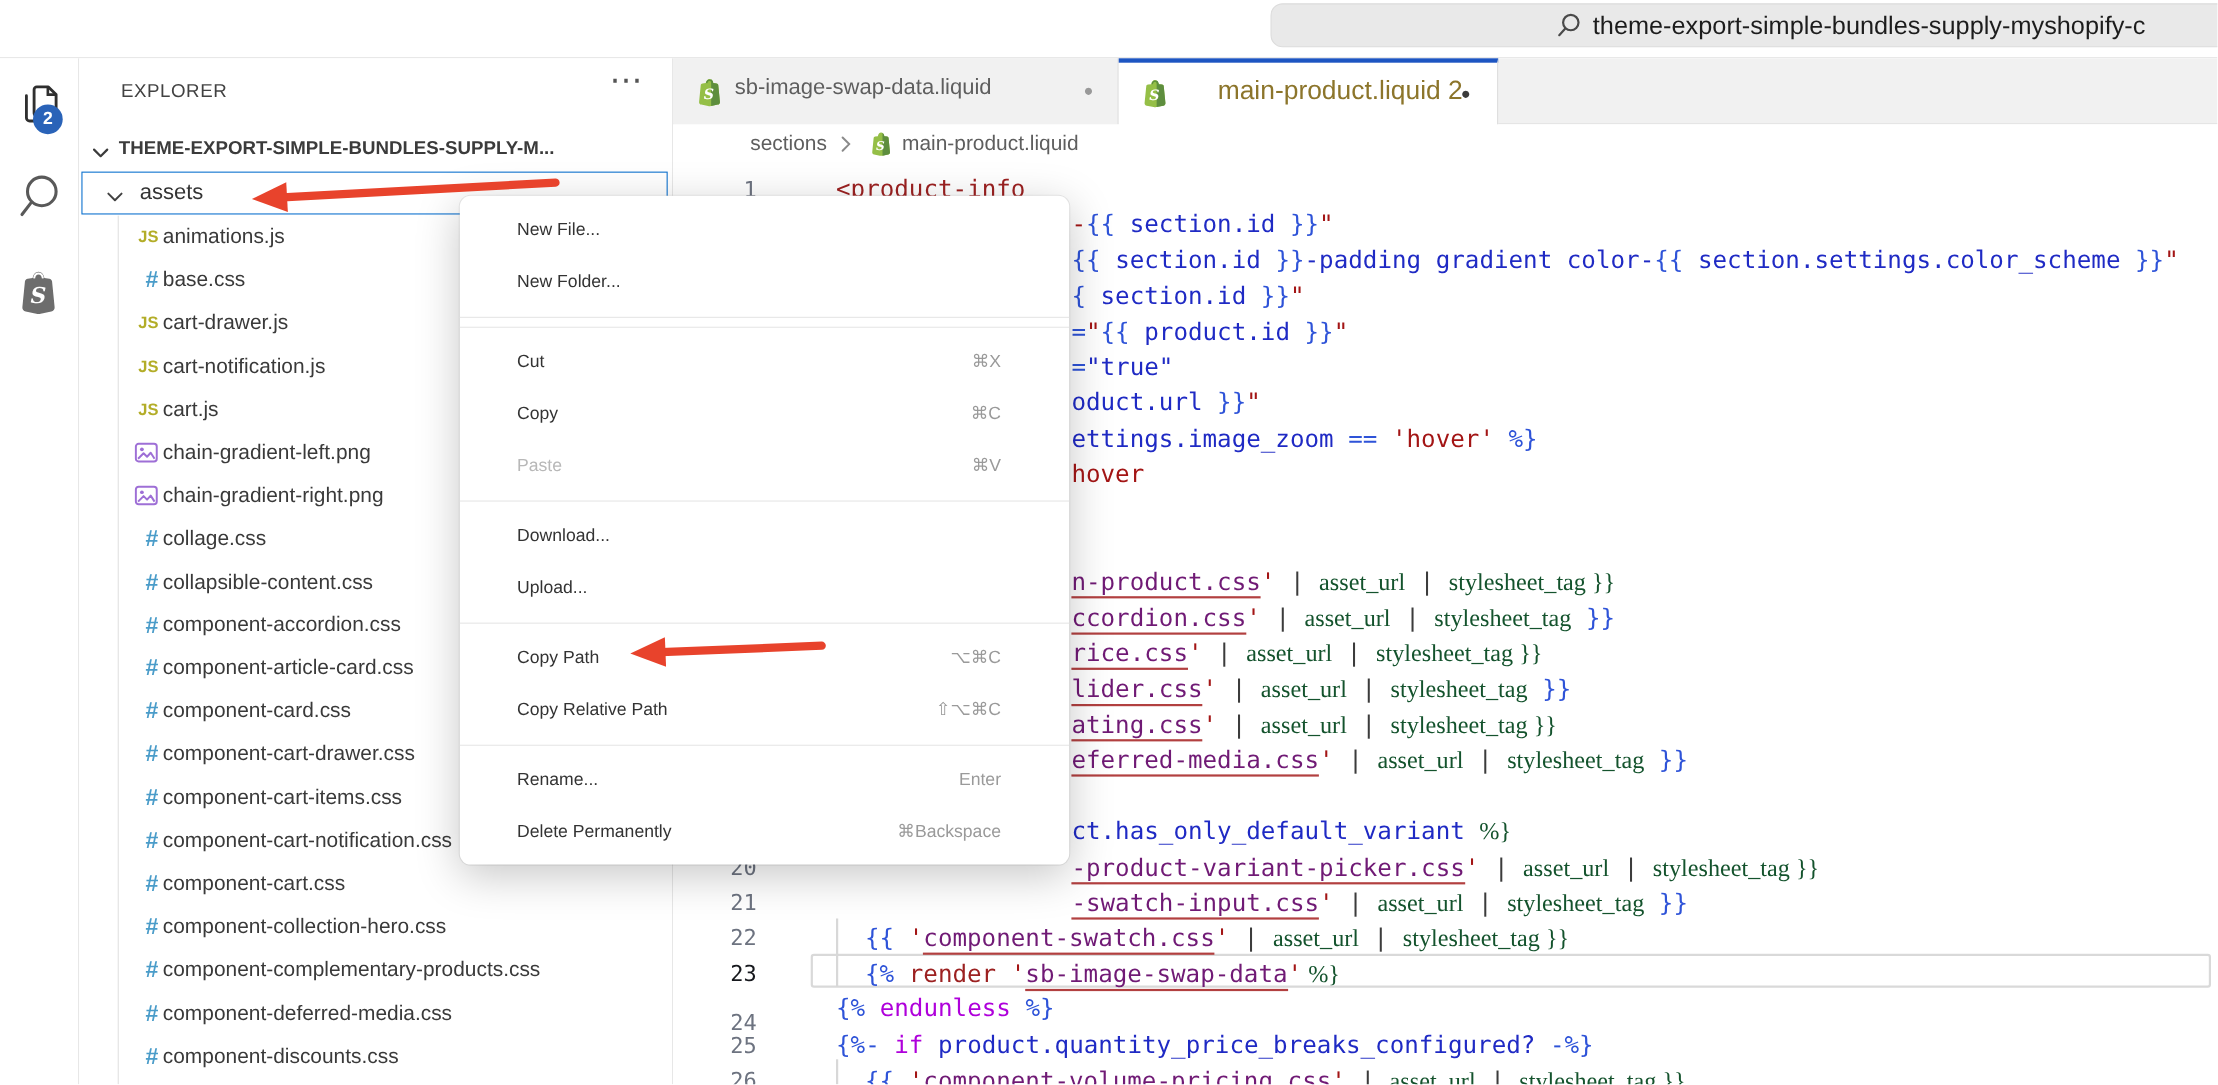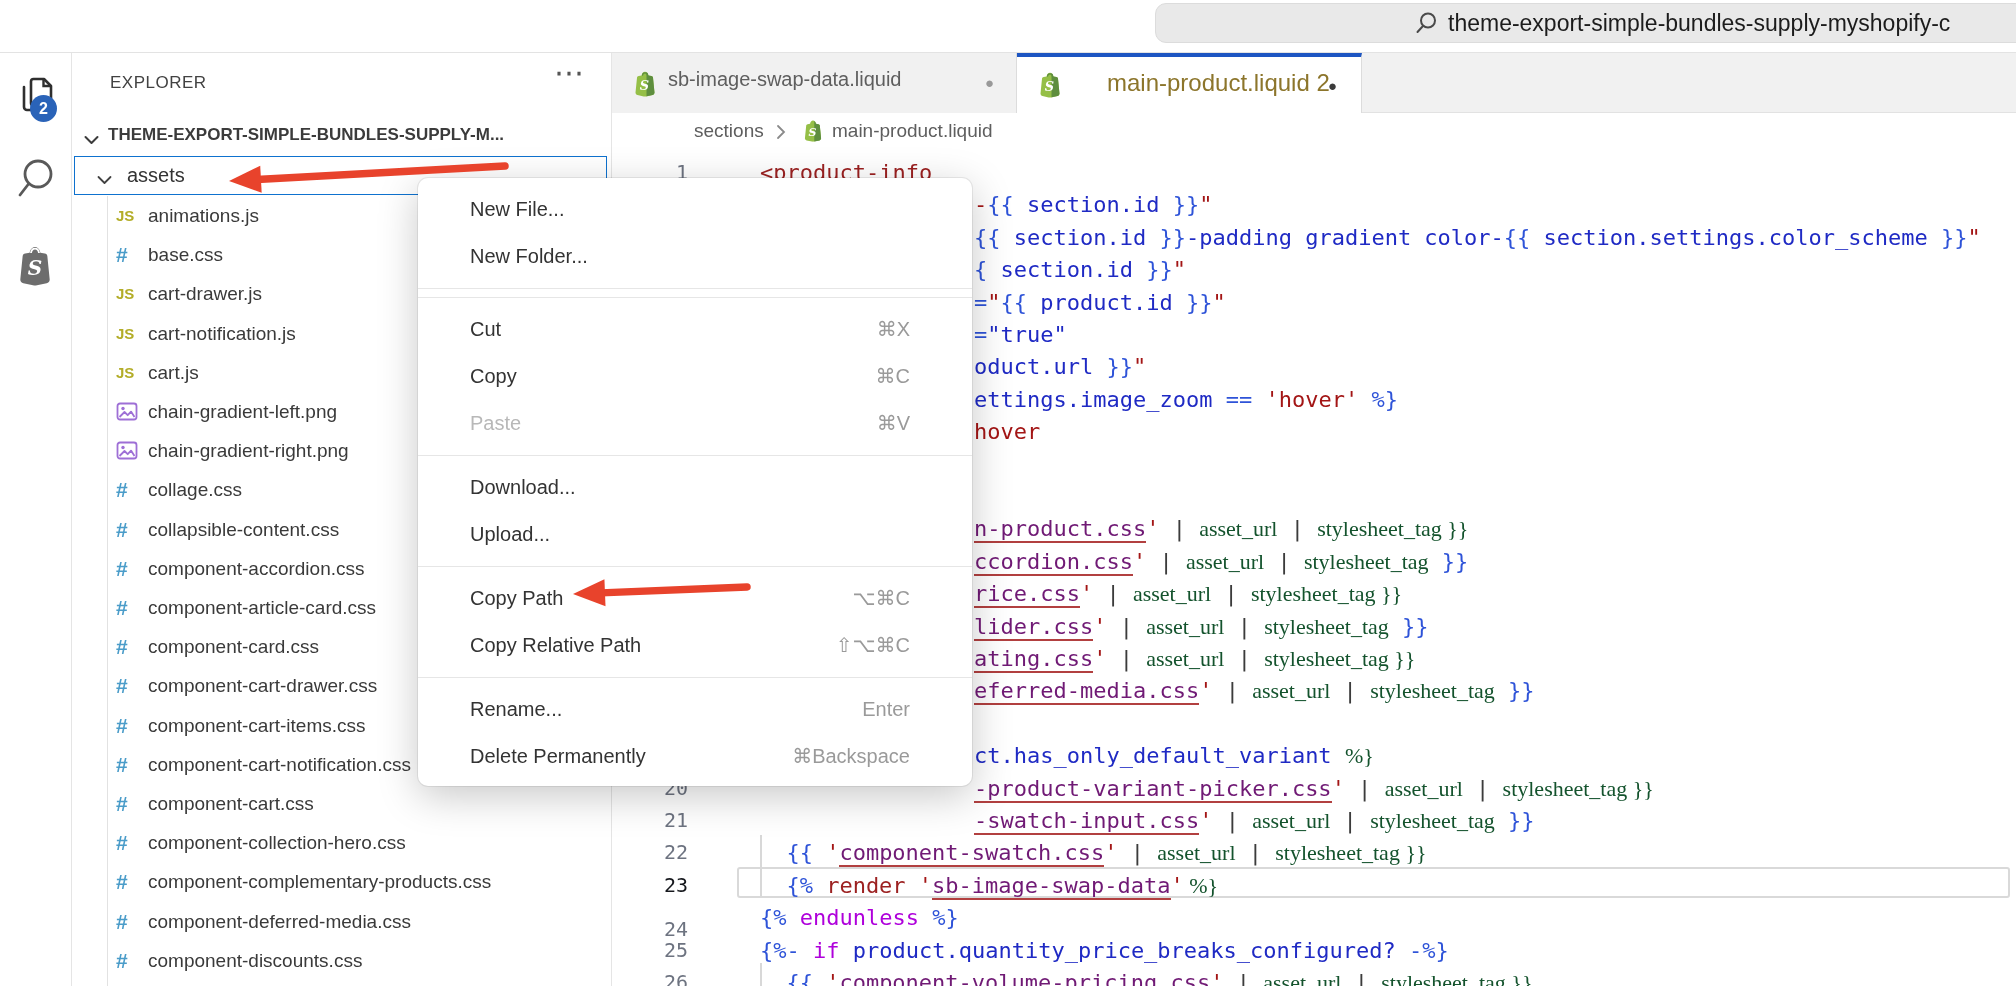--- a/index.html
+++ b/index.html
@@ -22,54 +22,54 @@
   #explorer-title{left:38px;top:20px;font-size:17px;letter-spacing:.5px;color:#424242;}
   #explorer-more{left:482px;top:2px;font-size:30px;color:#555;letter-spacing:2px;}
   #root-row{left:0px;top:64px;width:540px;height:38px;}
   #root-row .chev{position:absolute;left:12px;top:14px;}
   #root-row .lbl{position:absolute;left:36px;top:8px;font-size:17px;font-weight:700;color:#3b3b3b;white-space:nowrap;}
   #assets-row{left:2px;top:103px;width:533px;height:39px;border:1.5px solid #0e72cf;box-sizing:border-box;background:#fff;}
   #assets-row .chev{position:absolute;left:22px;top:14px;}
   #assets-row .lbl{position:absolute;left:52px;top:7px;font-size:20px;color:#333;}
   #tree-guide{left:35px;top:143px;width:1px;height:790px;background:#e2e2e2;}
   .filerow{position:absolute;left:0;width:540px;height:39px;}
-  .filerow .fic{position:absolute;left:44px;top:0;width:28px;height:39px;line-height:39px;text-align:left;}
+  .filerow .fic{position:absolute;left:44px;top:0;width:28px;height:39px;line-height:39px;text-align:right;}
   .fic.js{color:#b3ad28;font-weight:700;font-size:15px;}
   .fic.css{color:#4a9cc9;font-weight:700;font-size:21px;}
   .filerow .fname{position:absolute;left:76px;top:0;line-height:39px;font-size:19px;color:#3a3a3a;white-space:nowrap;}
   
   #editor{left:612px;top:53px;width:1404px;height:933px;background:#fff;}
   #tabbar{left:0;top:0;width:1404px;height:60px;background:#f1f1f1;border-bottom:1px solid #e2e2e2;box-sizing:border-box;}
   .tab{position:absolute;top:0;height:60px;box-sizing:border-box;}
   #tab1{left:0;width:405px;background:#f1f1f1;border-right:1px solid #dcdcdc;}
   #tab2{left:405px;width:345px;background:#fff;border-top:4px solid #1d55c2;border-right:1px solid #dcdcdc;height:61px;}
   .tab .sic{position:absolute;left:20px;top:17px;}
   #tab1 .tlbl{position:absolute;left:56px;top:15px;font-size:20px;color:#5e5e5e;white-space:nowrap;}
   #tab2 .sic{top:14px;}
   #tab2 .tlbl{position:absolute;left:58px;top:12px;font-size:24px;color:#8c752b;white-space:nowrap;margin-left:32px;}
   .dot{position:absolute;font-size:15px;top:50%;transform:translateY(-54%);}
   #tab1 .dot{right:22px;color:#999;}
   #tab2 .dot{right:24px;color:#3b3b3b;}
   #breadcrumb{left:0;top:60px;width:1404px;height:38px;background:#fff;}
-  #breadcrumb .bc{position:absolute;top:7px;font-size:19px;color:#5e5e5e;white-space:nowrap;margin-left:12px;}
+  #breadcrumb .bc{position:absolute;top:7px;font-size:19px;color:#5e5e5e;white-space:nowrap;}
   
   #codearea{left:0;top:98px;width:1404px;height:835px;background:#fff;font-family:"DejaVu Sans Mono",monospace;}
   .lnum{position:absolute;left:0;width:76px;text-align:right;font-size:20px;color:#6d7380;height:33px;line-height:33px;}
   .lnum.cur{color:#16181d;}
   .cline{position:absolute;font-size:22px;height:33px;line-height:33px;white-space:pre;}
   .c-tag{color:#9c2121;} .c-str{color:#a31515;}
   .c-file{color:#701a75;border-bottom:2px solid #b24040;}
   .c-id{color:#1f2ac4;} .c-br{color:#2e53d8;} .c-gd{color:#14532d;font-family:Liberation Serif, serif;}
   .c-kw{color:#af00db;} .c-pp{color:#3c3c3c;}
   #curline-box{left:125px;top:716px;width:1273px;height:31px;border:2px solid #d9d9d9;border-radius:3px;box-sizing:border-box;}
   .iguide{background:#d8d8d8;width:1.5px;}
   
   #contextmenu{left:418px;top:178px;width:554px;background:#fff;border-radius:10px;z-index:40;
                box-shadow:0 10px 40px rgba(0,0,0,.22),0 0 0 1px rgba(0,0,0,.07);padding:8px 0 6px 0;box-sizing:border-box;}
-  .mi{position:relative;height:47px;line-height:47px;font-size:20px;color:#333;padding-left:52px;}
+  .mi{position:relative;height:47px;line-height:47px;font-size:16px;color:#333;padding-left:52px;}
   .mi .sc{position:absolute;right:62px;top:0;color:#9a9a9a;}
   .mi.disabled{color:#b8b8b8;}
   .msep{height:1px;background:#e6e6e6;margin:8px 0;}
   
   #arrows{left:0;top:0;width:2016px;height:986px;z-index:60;pointer-events:none;}
 </style>
 </head>
 <body>
 
 <div id="canvas">

